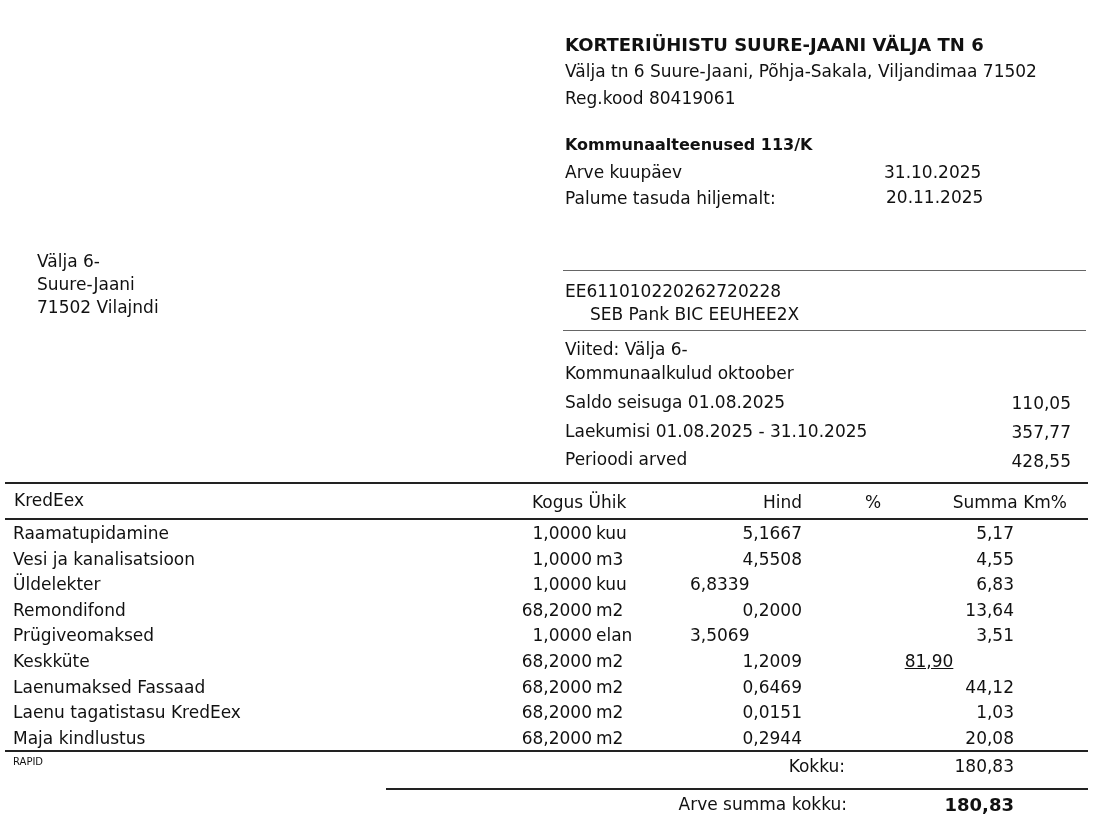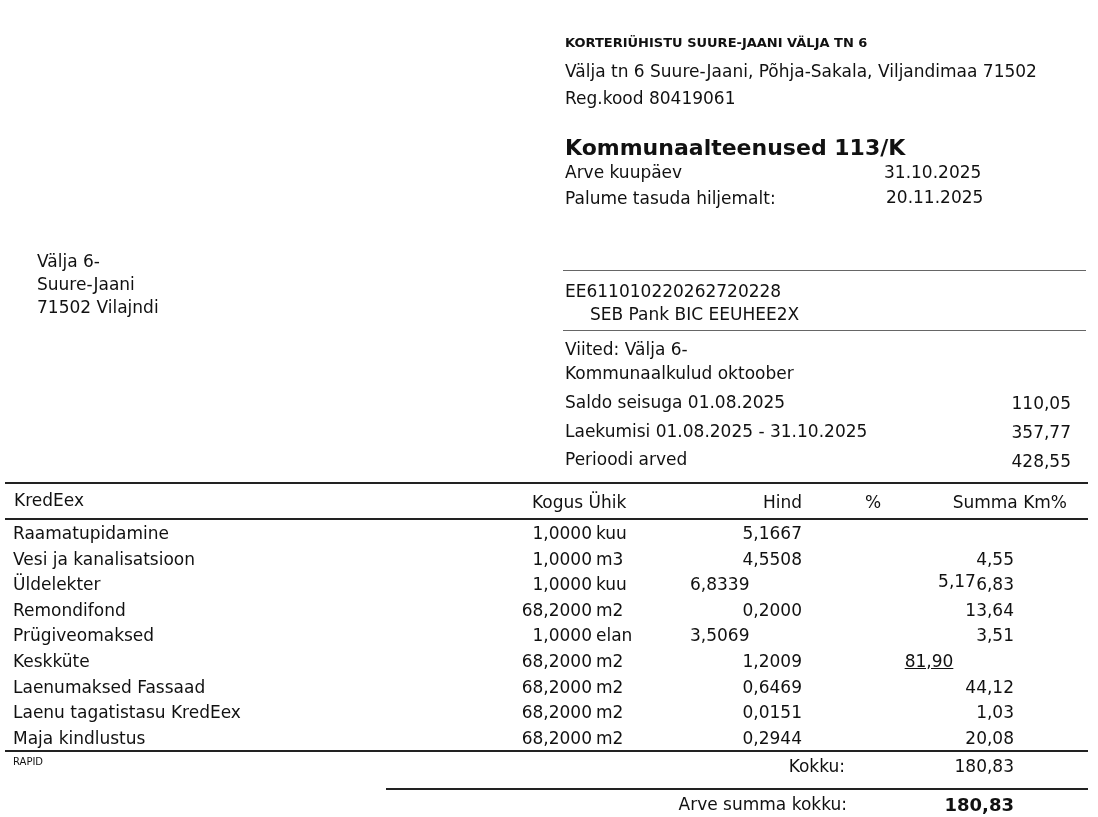--- a/index.html
+++ b/index.html
@@ -6,25 +6,25 @@
   body { width:1098px; height:817px; position:relative; overflow:hidden;
          font-family: "DejaVu Sans", sans-serif; color:#111; font-size:17px; }
   .abs { position:absolute; white-space:nowrap; line-height:1; }
   .bold { font-weight:bold; }
   .hline { position:absolute; height:0; }
   .r { text-align:right; }
 </style>
 </head>
 <body>
 
-<div class="abs bold" style="left:565px;top:36px;font-size:13px;">KORTERIÜHISTU SUURE-JAANI VÄLJA TN 6</div>
+<div class="abs bold" style="left:565px;top:36px;font-size:18px;">KORTERIÜHISTU SUURE-JAANI VÄLJA TN 6</div>
 <div class="abs" style="left:565px;top:63px;">Välja tn 6 Suure-Jaani, Põhja-Sakala, Viljandimaa 71502</div>
 <div class="abs" style="left:565px;top:90px;">Reg.kood  80419061</div>
 
-<div class="abs bold" style="left:565px;top:137px;font-size:22px;">Kommunaalteenused 113/K</div>
+<div class="abs bold" style="left:565px;top:137px;font-size:16px;">Kommunaalteenused 113/K</div>
 <div class="abs" style="left:565px;top:164px;">Arve kuupäev</div>
 <div class="abs" style="left:884px;top:164px;">31.10.2025</div>
 <div class="abs" style="left:565px;top:190px;">Palume tasuda hiljemalt:</div>
 <div class="abs" style="left:886px;top:189px;">20.11.2025</div>
 
 <div class="abs" style="left:37px;top:253px;">Välja 6-</div>
 <div class="abs" style="left:37px;top:276px;">Suure-Jaani</div>
 <div class="abs" style="left:37px;top:299px;">71502 Vilajndi</div>
 
 <div class="hline" style="left:563px;top:270px;width:523px;border-top:1px solid #666;"></div>
@@ -49,21 +49,21 @@
 <div class="abs" style="left:865px;top:494px;">%</div>
 <div class="abs r" style="left:900px;width:167px;top:494px;">Summa Km%</div>
 <div class="hline" style="left:5px;top:518px;width:1083px;border-top:2px solid #222;"></div>
 
 <div id="rows">
     <div>
       <div class="abs" style="left:13px;top:525px;">Raamatupidamine</div>
       <div class="abs" style="left:480px;width:112px;text-align:right;top:525px;">1,0000</div>
       <div class="abs" style="left:596px;top:525px;">kuu</div>
       <div class="abs" style="left:690px;width:112px;text-align:right;top:525px;">5,1667</div>
-      <div class="abs" style="left:900px;width:114px;text-align:center;top:525px;margin-top:48px;">5,17</div>
+      <div class="abs" style="left:900px;width:114px;text-align:right;top:525px;">5,17</div>
     </div>
     <div>
       <div class="abs" style="left:13px;top:551px;">Vesi ja kanalisatsioon</div>
       <div class="abs" style="left:480px;width:112px;text-align:right;top:551px;">1,0000</div>
       <div class="abs" style="left:596px;top:551px;">m3</div>
       <div class="abs" style="left:690px;width:112px;text-align:right;top:551px;">4,5508</div>
       <div class="abs" style="left:900px;width:114px;text-align:right;top:551px;">4,55</div>
     </div>
     <div>
       <div class="abs" style="left:13px;top:576px;">Üldelekter</div>

